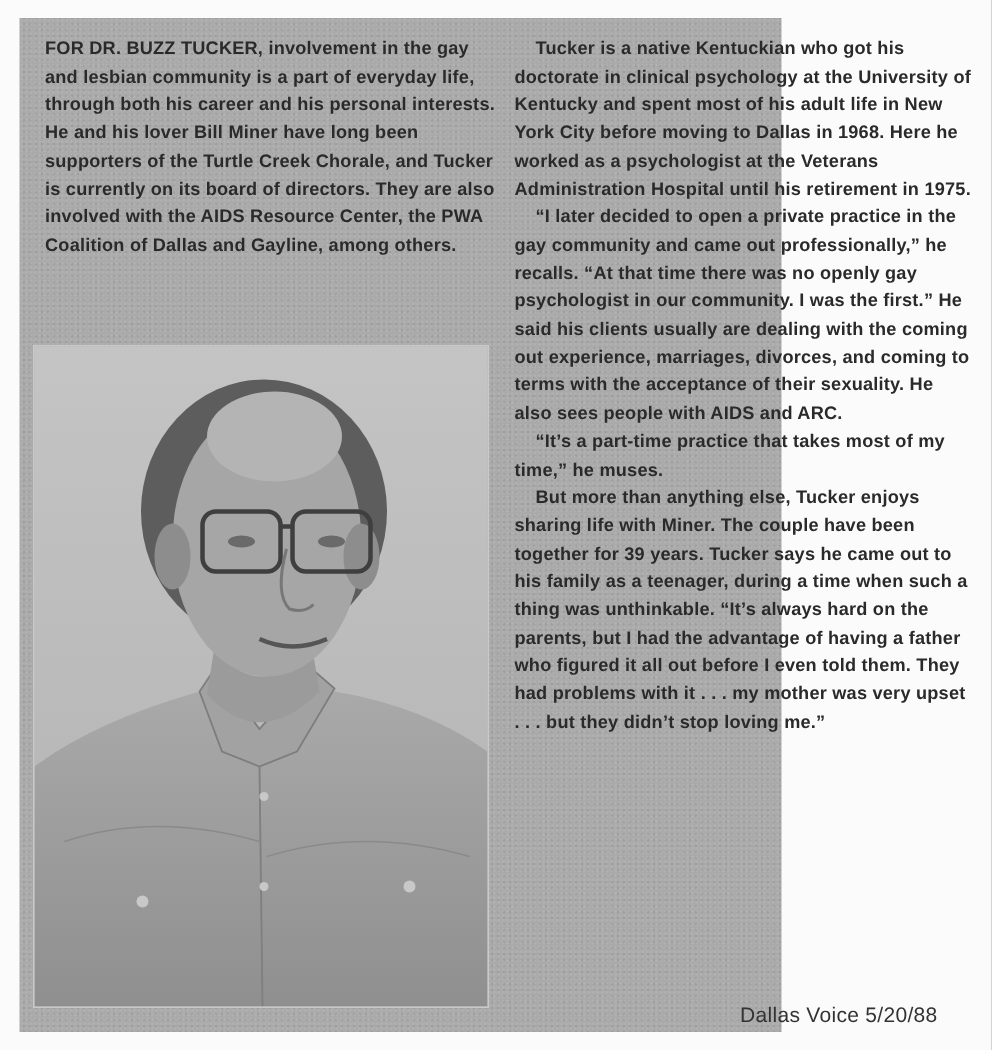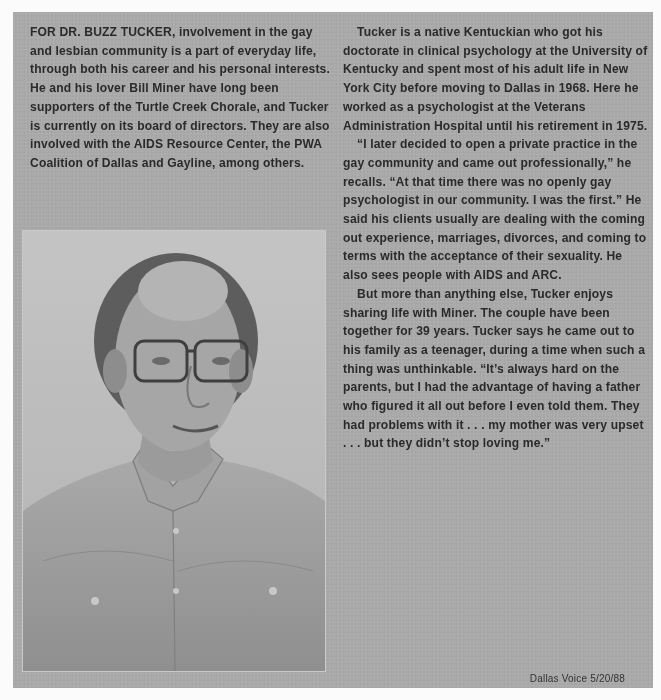--- a/index.html
+++ b/index.html
@@ -1,21 +1,21 @@
 <!DOCTYPE html>
 <html><head>
 <meta charset="utf-8">
 <style>
   html, body { margin: 0; padding: 0; }
   body {
     width: 661px; height: 700px; background: #fbfbfb; position: relative; overflow: hidden;
     font-family: "Liberation Sans", sans-serif;
   }
   .clipping {
-    position: absolute; left: 13px; top: 12px; width: 640px; height: 676px;
+    position: absolute; left: 13px; top: 12px; width: 508px; height: 676px;
     background: #aaaaaa;
     background-image:
       radial-gradient(rgba(255,255,255,0.10) 0.6px, transparent 0.8px),
       radial-gradient(rgba(0,0,0,0.08) 0.6px, transparent 0.8px);
     background-size: 3px 3px, 4px 4px;
     background-position: 0 0, 1px 2px;
   }
   .col {
     position: absolute; color: #2a2a2a; font-weight: bold; font-size: 12.1px; line-height: 18.7px;
     letter-spacing: 0.15px;
@@ -25,21 +25,21 @@
   .col-right-wrap { position: absolute; left: 316px; top: 0; width: 306px; height: 676px; }
   .col p { margin: 0; text-align: left; }
   .col p.indent { text-indent: 14px; }
   .photo {
     position: absolute; left: 9px; top: 218px; width: 302px; height: 440px;
     border: 1px solid #c9c9c9;
     background: linear-gradient(180deg, #bdbdbd 0%, #b6b6b6 55%, #a9a9a9 100%);
     overflow: hidden;
   }
   .credit {
-    position: absolute; right: 10px; bottom: 4px; font-size: 10px; color: #333;
+    position: absolute; right: 10px; bottom: 4px; font-size: 14px; color: #333;
     font-weight: normal; letter-spacing: 0.2px;
   }
 </style>
 </head>
 <body>
 
 <div class="clipping">
 
   <div class="col col-left">
     <p>FOR DR. BUZZ TUCKER, involvement in the gay and lesbian community is a part of everyday life, through both his career and his personal interests. He and his lover Bill Miner have long been supporters of the Turtle Creek Chorale, and Tucker is currently on its board of directors. They are also involved with the AIDS Resource Center, the PWA Coalition of Dallas and Gayline, among others.</p>
@@ -92,18 +92,19 @@
       <circle cx="250" cy="360" r="4" fill="#c8c8c8"></circle>
       <path d="M20 330 Q80 310 150 330" fill="none" stroke="#8a8a8a" stroke-width="1"></path>
       <path d="M155 340 Q220 320 290 340" fill="none" stroke="#8a8a8a" stroke-width="1"></path>
     </svg>
   </div>
 
   <div class="col-right-wrap">
     <div class="col col-right">
       <p class="indent">Tucker is a native Kentuckian who got his doctorate in clinical psychology at the University of Kentucky and spent most of his adult life in New York City before moving to Dallas in 1968. Here he worked as a psychologist at the Veterans Administration Hospital until his retirement in 1975.</p>
       <p class="indent">“I later decided to open a private practice in the gay community and came out professionally,” he recalls. “At that time there was no openly gay psychologist in our community. I was the first.” He said his clients usually are dealing with the coming out experience, marriages, divorces, and coming to terms with the acceptance of their sexuality. He also sees people with AIDS and ARC.</p>
+      <p class="indent">“It’s a part-time practice that takes most of my time,” he muses.</p>
       <p class="indent">But more than anything else, Tucker enjoys sharing life with Miner. The couple have been together for 39 years. Tucker says he came out to his family as a teenager, during a time when such a thing was unthinkable. “It’s always hard on the parents, but I had the advantage of having a father who figured it all out before I even told them. They had problems with it . . . my mother was very upset . . . but they didn’t stop loving me.”</p>
     </div>
     <div class="credit">Dallas Voice 5/20/88</div>
   </div>
 
 </div>
 
 </body></html>

